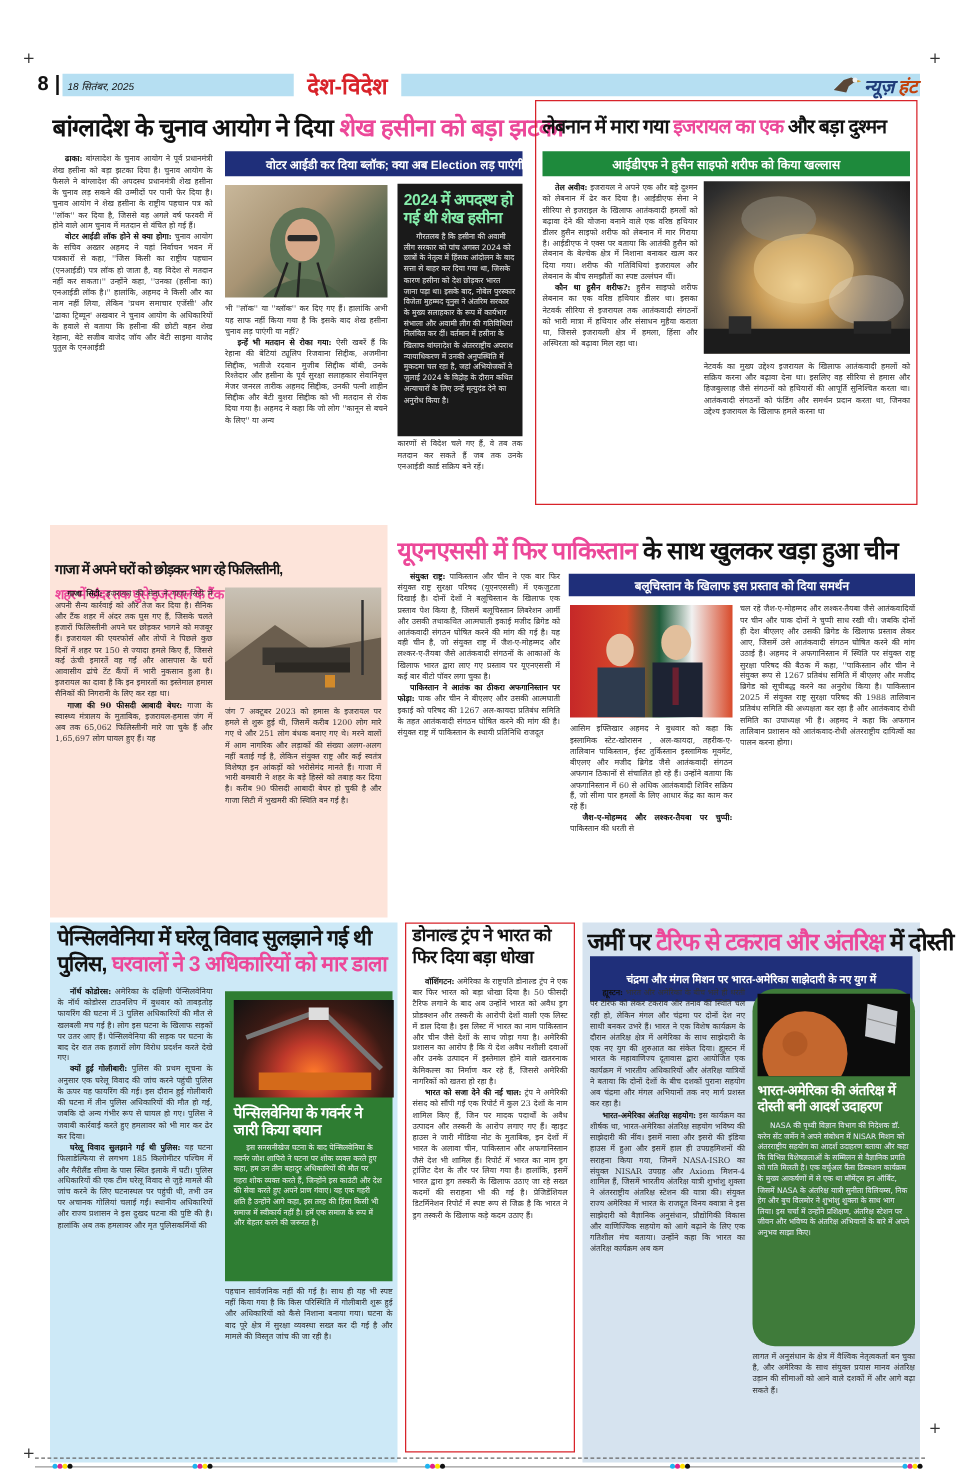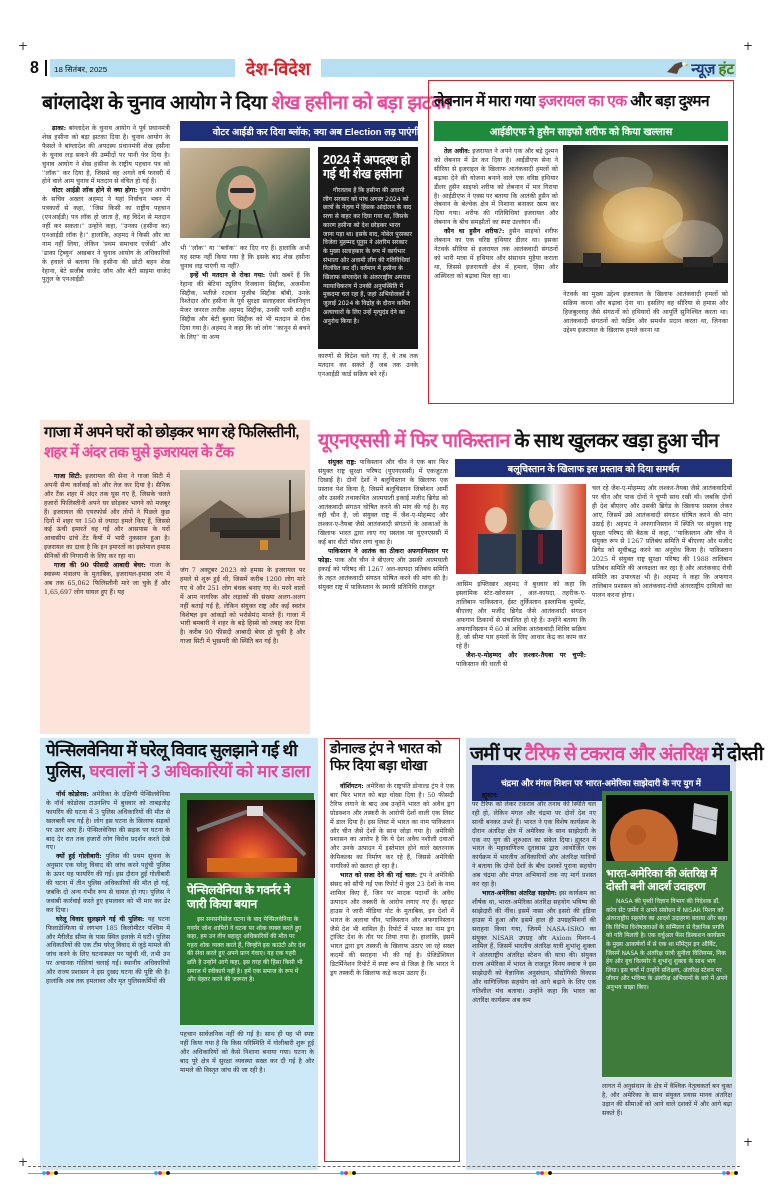--- a/index.html
+++ b/index.html
@@ -4,26 +4,26 @@
 <style>
   * { box-sizing: border-box; margin: 0; padding: 0; }
   html, body { width: 768px; height: 1187px; background: #ffffff; overflow: hidden; }
   body { position: relative; font-family: "DejaVu Serif", serif; color: #222; }
 
   .crop { position: absolute; font-family: "DejaVu Sans", sans-serif; font-size: 12px; color: #333; line-height: 12px; }
 
   .masthead { position: absolute; left: 30px; top: 58px; width: 706px; height: 20px; display: flex; align-items: center; }
   .masthead .pg { font-family: "Liberation Sans", sans-serif; font-weight: bold; font-size: 16px; color: #111; width: 12px; }
   .masthead .sep { width: 2px; height: 16px; background: #111; margin: 0 3px; }
-  .masthead .band { background: #b6dff2; height: 18px; display: flex; align-items: center; }
+  .masthead .band { background: #b6dff2; height: 18px; display: flex; align-items: center; font-style: italic; }
   .masthead .date { font-family: "Liberation Sans", sans-serif; font-size: 8px; color: #111; padding-left: 4px; width: 175px; }
   .masthead .section { font-family: "Liberation Sans", sans-serif; font-weight: bold; font-size: 18px; color: #d8232a; width: 86px; text-align: center; }
   .masthead .brand { margin-left: auto; display: flex; align-items: center; font-family: "Liberation Sans", sans-serif; font-weight: bold; font-size: 15px; padding-right: 2px; }
   .masthead .brand .b1 { color: #1f3c7a; }
-  .masthead .brand .b2 { color: #4d7c0f; margin-left: 3px; }
+  .masthead .brand .b2 { color: #c2410c; margin-left: 3px; }
   .eagle { width: 24px; height: 16px; margin-right: 2px; }
 
   .hl { font-family: "Liberation Sans", sans-serif; font-weight: bold; color: #111; letter-spacing: -0.5px; }
   .red { color: #ec4899; }
 
   .col { position: absolute; font-size: 6.3px; line-height: 8.9px; color: #333; text-align: justify; }
   .col b { color: #111; }
   .col p { text-indent: 10px; }
 
   .photo { position: absolute; overflow: hidden; }
@@ -88,21 +88,21 @@
     <line x1="82" y1="90" x2="74" y2="62" stroke="#222" stroke-width="2"></line>
   </svg>
 </div>
 
 <div class="col" style="left:180px;top:244px;width:130px;">
   <p style="text-indent:0;">भी ''लॉक'' या ''ब्लॉक'' कर दिए गए हैं। हालांकि अभी यह साफ नहीं किया गया है कि इसके बाद शेख हसीना चुनाव लड़ पाएंगी या नहीं?</p>
   <p><b>इन्हें भी मतदान से रोका गया:</b> <span>ऐसी खबरें हैं कि रेहाना की बेटियां ट्यूलिप रिजवाना सिद्दीक, अजमीना सिद्दीक, भतीजे रदवान मुजीब सिद्दीक बॉबी, उनके रिश्तेदार और हसीना के पूर्व सुरक्षा सलाहकार सेवानिवृत्त मेजर जनरल तारीक अहमद सिद्दीक, उनकी पत्नी शाहीन सिद्दीक और बेटी बुशरा सिद्दीक को भी मतदान से रोक दिया गया है। अहमद ने कहा कि जो लोग ''कानून से बचने के लिए'' या अन्य</span></p>
 </div>
 
 <div style="position:absolute;left:318px;top:147px;width:100px;height:202px;background:#1a1a1a;padding:6px 5px;">
-  <div class="hl" style="color:#ffffff;font-size:12.5px;line-height:14px;letter-spacing:-0.3px;">2024 में अपदस्थ हो गई थी शेख हसीना</div>
+  <div class="hl" style="color:#86efac;font-size:12.5px;line-height:14px;letter-spacing:-0.3px;">2024 में अपदस्थ हो गई थी शेख हसीना</div>
   <div style="color:#eee;font-size:6px;line-height:8.7px;margin-top:5px;text-indent:10px;font-family:'DejaVu Sans',sans-serif;">गौरतलब है कि हसीना की अवामी लीग सरकार को पांच अगस्त 2024 को छात्रों के नेतृत्व में हिंसक आंदोलन के बाद सत्ता से बाहर कर दिया गया था, जिसके कारण हसीना को देश छोड़कर भारत जाना पड़ा था। इसके बाद, नोबेल पुरस्कार विजेता मुहम्मद यूनुस ने अंतरिम सरकार के मुख्य सलाहकार के रूप में कार्यभार संभाला और अवामी लीग की गतिविधियां निलंबित कर दीं। वर्तमान में हसीना के खिलाफ बांग्लादेश के अंतरराष्ट्रीय अपराध न्यायाधिकरण में उनकी अनुपस्थिति में मुकदमा चल रहा है, जहां अभियोजकों ने जुलाई 2024 के विद्रोह के दौरान कथित अत्याचारों के लिए उन्हें मृत्युदंड देने का अनुरोध किया है।</div>
 </div>
 
 <div class="col" style="left:318px;top:352px;width:100px;">
   <p style="text-indent:0;">कारणों से विदेश चले गए हैं, वे तब तक मतदान कर सकते हैं जब तक उनके एनआईडी कार्ड सक्रिय बने रहें।</p>
 </div>
 
 <div class="boxed-red" style="left:428px;top:80px;width:306px;height:324px;"></div>
 <div class="hl" style="position:absolute;left:434px;top:89px;width:300px;font-size:15.5px;white-space:nowrap;letter-spacing:-0.6px;">
   <span>लेबनान में मारा गया</span>
@@ -125,21 +125,21 @@
     <rect x="20" y="108" width="18" height="14" fill="#2b2b2b"></rect>
     <rect x="120" y="112" width="30" height="10" fill="#262626"></rect>
   </svg>
 </div>
 
 <div class="col" style="left:563px;top:290px;width:165px;">
   <p style="text-indent:0;">नेटवर्क का मुख्य उद्देश्य इजरायल के खिलाफ आतंकवादी हमलों को सक्रिय करना और बढ़ावा देना था। इसलिए वह सीरिया से हमास और हिजबुल्लाह जैसे संगठनों को हथियारों की आपूर्ति सुनिश्चित करता था। आतंकवादी संगठनों को फंडिंग और समर्थन प्रदान करता था, जिनका उद्देश्य इजरायल के खिलाफ हमले करना था</p>
 </div>
 
 <div style="position:absolute;left:40px;top:420px;width:270px;height:314px;background:#fde4da;"></div>
-<div class="hl" style="position:absolute;left:44px;top:422px;width:264px;font-size:15px;line-height:20px;letter-spacing:-0.6px;">
+<div class="hl" style="position:absolute;left:44px;top:446px;width:264px;font-size:11px;line-height:20px;letter-spacing:-0.6px;">
   <div>गाजा में अपने घरों को छोड़कर भाग रहे फिलिस्तीनी,</div>
   <div class="red">शहर में अंदर तक घुसे इजरायल के टैंक</div>
 </div>
 
 <div class="col" style="left:44px;top:472px;width:126px;">
   <p><b>गाजा सिटी:</b> <span>इजरायल की सेना ने गाजा सिटी में अपनी सैन्य कार्रवाई को और तेज कर दिया है। सैनिक और टैंक शहर में अंदर तक घुस गए हैं, जिसके चलते हजारों फिलिस्तीनी अपने घर छोड़कर भागने को मजबूर हैं। इजरायल की एयरफोर्स और तोपों ने पिछले कुछ दिनों में शहर पर 150 से ज्यादा हमले किए हैं, जिससे कई ऊंची इमारतें वह गईं और आसपास के घरों आवासीय ढांचे टेंट कैंपों में भारी नुकसान हुआ है। इजरायल का दावा है कि इन इमारतों का इस्तेमाल हमास सैनिकों की निगरानी के लिए कर रहा था।</span></p>
   <p><b>गाजा की 90 फीसदी आबादी बेघर:</b> <span>गाजा के स्वास्थ्य मंत्रालय के मुताबिक, इजरायल-हमास जंग में अब तक 65,062 फिलिस्तीनी मारे जा चुके हैं और 1,65,697 लोग घायल हुए हैं। यह</span></p>
 </div>
 
 <div class="photo" style="left:180px;top:470px;width:125px;height:90px;background:linear-gradient(180deg,#c9c2b6 0%,#b7a995 40%,#8c7e6a 70%,#5a5246 100%);">
@@ -229,21 +229,21 @@
   <span class="red">टैरिफ से टकराव और अंतरिक्ष</span>
   <span>में दोस्ती</span>
 </div>
 <div class="strip" style="left:472px;top:765px;width:258px;height:36px;background:#1f2f7a;font-size:8.6px;">चंद्रमा और मंगल मिशन पर भारत-अमेरिका साझेदारी के नए युग में</div>
 
 <div class="col" style="left:472px;top:791px;width:124px;">
   <p><b>ह्यूस्टन:</b> <span>भारत और अमेरिका के बीच भले ही धरती पर टैरिफ को लेकर टकराव और तनाव की स्थिति चल रही हो, लेकिन मंगल और चंद्रमा पर दोनों देश नए साथी बनकर उभरे हैं। भारत ने एक विशेष कार्यक्रम के दौरान अंतरिक्ष क्षेत्र में अमेरिका के साथ साझेदारी के एक नए युग की शुरुआत का संकेत दिया। ह्यूस्टन में भारत के महावाणिज्य दूतावास द्वारा आयोजित एक कार्यक्रम में भारतीय अधिकारियों और अंतरिक्ष यात्रियों ने बताया कि दोनों देशों के बीच दशकों पुराना सहयोग अब चंद्रमा और मंगल अभियानों तक नए मार्ग प्रशस्त कर रहा है।</span></p>
   <p><b>भारत-अमेरिका अंतरिक्ष सहयोग:</b> <span>इस कार्यक्रम का शीर्षक था, भारत-अमेरिका अंतरिक्ष सहयोग भविष्य की साझेदारी की नींव। इसमें नासा और इसरो की इंडिया हाउस में हुआ और इसमें हाल ही उपग्रहमिशनों की सराहना किया गया, जिनमें NASA-ISRO का संयुक्त NISAR उपग्रह और Axiom मिशन-4 शामिल हैं, जिसमें भारतीय अंतरिक्ष यात्री शुभांशु शुक्ला ने अंतरराष्ट्रीय अंतरिक्ष स्टेशन की यात्रा की। संयुक्त राज्य अमेरिका में भारत के राजदूत विनय क्वात्रा ने इस साझेदारी को वैज्ञानिक अनुसंधान, प्रौद्योगिकी विकास और वाणिज्यिक सहयोग को आगे बढ़ाने के लिए एक गतिशील मंच बताया। उन्होंने कहा कि भारत का अंतरिक्ष कार्यक्रम अब कम</span></p>
 </div>
 
-<div style="position:absolute;left:602px;top:791px;width:130px;height:286px;background:#3f7b3a;padding:4px;">
+<div style="position:absolute;left:602px;top:791px;width:130px;height:286px;background:#3f7b3a;padding:4px;border-radius:18px;">
   <div class="photo" style="position:relative;width:122px;height:66px;background:#0c0c0c;">
     <svg width="122" height="66" viewBox="0 0 122 66">
       <circle cx="38" cy="48" r="34" fill="#c4672e"></circle>
       <circle cx="30" cy="40" r="10" fill="#a9521f" opacity="0.6"></circle>
       <polygon points="88,8 112,14 110,40 86,34" fill="#c9ccd1"></polygon>
       <line x1="88" y1="20" x2="111" y2="26" stroke="#888" stroke-width="1"></line>
     </svg>
   </div>
   <div class="hl" style="color:#fff;font-size:11px;line-height:13px;margin-top:6px;letter-spacing:-0.3px;">भारत-अमेरिका की अंतरिक्ष में दोस्ती बनी आदर्श उदाहरण</div>
   <div style="color:#eef;font-size:6px;line-height:8.6px;margin-top:4px;text-indent:10px;font-family:'DejaVu Sans',sans-serif;">NASA की पृथ्वी विज्ञान विभाग की निदेशक डॉ. करेन सेंट जर्मेन ने अपने संबोधन में NISAR मिशन को अंतरराष्ट्रीय सहयोग का आदर्श उदाहरण बताया और कहा कि विभिन्न विशेषज्ञताओं के सम्मिलन से वैज्ञानिक प्रगति को गति मिलती है। एक वर्चुअल फैंस डिस्कशन कार्यक्रम के मुख्य आकर्षणों में से एक था मॉमेंट्स इन ऑर्बिट, जिसमें NASA के अंतरिक्ष यात्री सुनीता विलियम्स, निक हेग और बुच विलमोर ने शुभांशु शुक्ला के साथ भाग लिया। इस चर्चा में उन्होंने प्रशिक्षण, अंतरिक्ष स्टेशन पर जीवन और भविष्य के अंतरिक्ष अभियानों के बारे में अपने अनुभव साझा किए।</div>

